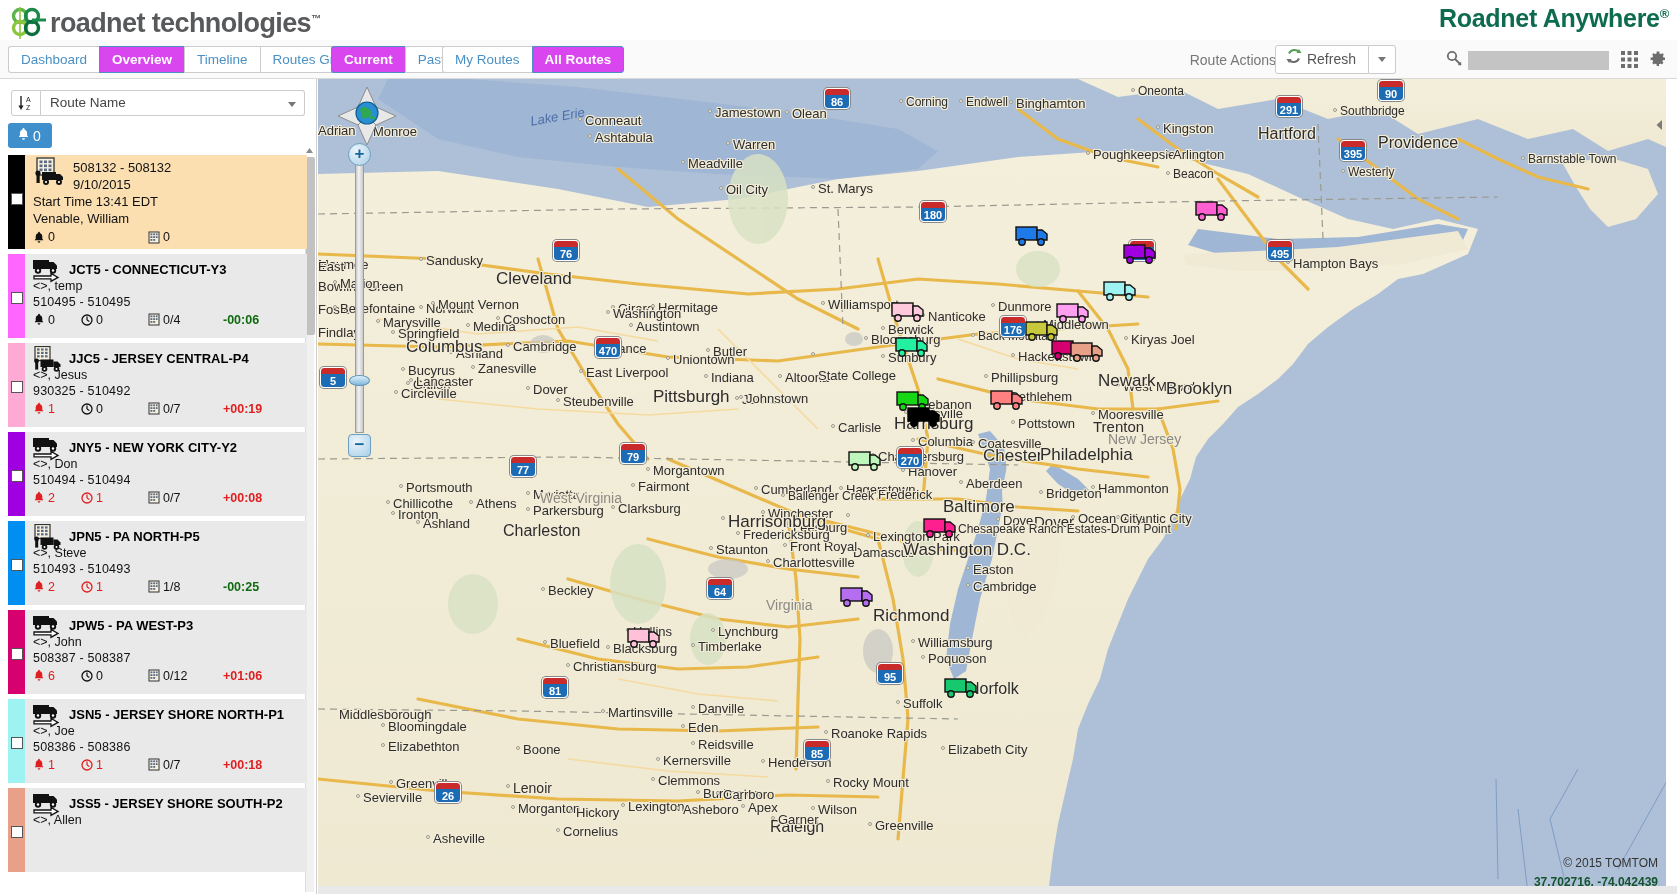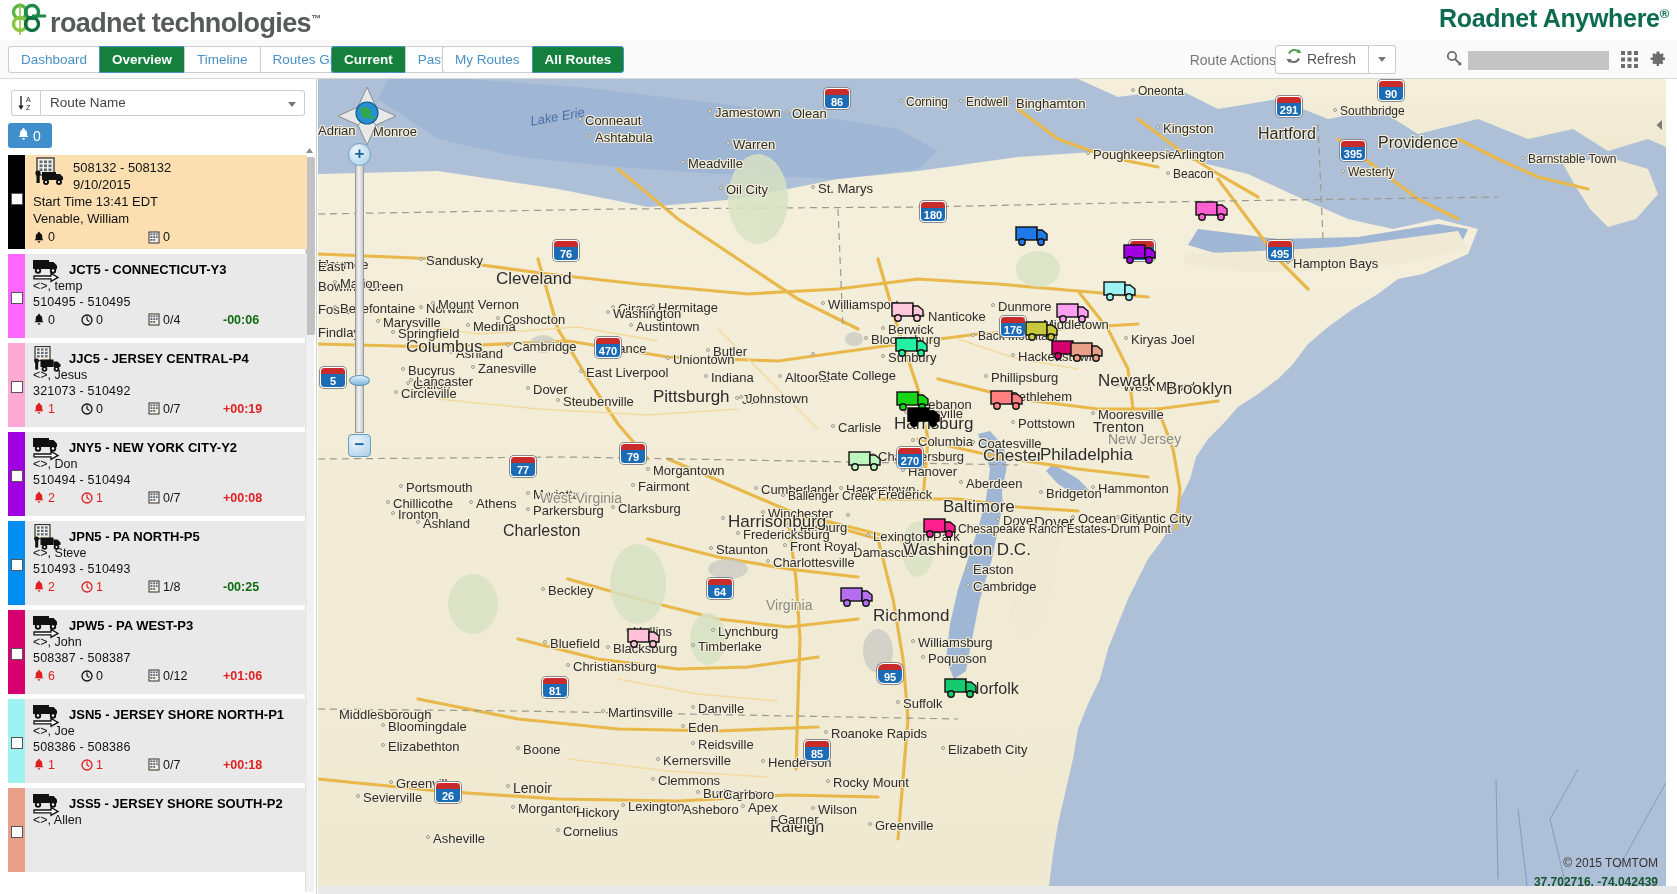--- a/index.html
+++ b/index.html
@@ -10,21 +10,21 @@
     font-family: "Liberation Sans", sans-serif;
     background: #ffffff;
   }
   #app { position: relative; width: 1677px; height: 894px; }
 
   
   .brandbar {
     position: absolute; left: 0; top: 0; width: 1677px; height: 40px;
     background: #ffffff;
   }
-  .logo-wrap { position: absolute; left: 8px; top: 2px; display: flex; align-items: flex-start; }
+  .logo-wrap { position: absolute; left: 8px; top: 2px; display: flex; align-items: flex-end; }
   .logo-mark { width: 38px; height: 34px; }
   .logo-text {
     font-size: 27px; font-weight: bold; color: #58595b;
     letter-spacing: -0.6px; margin-left: 4px; line-height: 34px;
   }
   .logo-tm { font-size: 10px; vertical-align: super; color: #58595b; }
   .product-name {
     position: absolute; right: 8px; top: 4px;
     font-size: 25px; font-weight: bold; color: #0d6b4f; letter-spacing: -0.3px;
   }
@@ -37,21 +37,21 @@
   }
   .btn-group { position: absolute; display: flex; top: 6px; }
   .tbtn {
     height: 27px; padding: 0 12px; line-height: 25px;
     font-size: 13.5px; color: #4a90c4;
     background: #ffffff; border: 1px solid #ccc; border-right: none;
     cursor: pointer; white-space: nowrap;
   }
   .tbtn:first-child { border-radius: 3px 0 0 3px; }
   .tbtn:last-child { border-right: 1px solid #ccc; border-radius: 0 3px 3px 0; }
-  .tbtn.active { background: #15803d; color: #fff; border-color: #4a90c4; font-weight: 600; }
+  .tbtn.active { background: #d946ef; color: #fff; border-color: #4a90c4; font-weight: 600; }
   .tbtn.caret { padding: 0 9px; }
   .caret-dn {
     display: inline-block; width: 0; height: 0; vertical-align: middle;
     border-left: 4px solid transparent; border-right: 4px solid transparent;
     border-top: 5px solid #777;
   }
   .grp-views { left: 8px; }
   .grp-time  { left: 331px; }
   .grp-scope { left: 442px; }
 
@@ -485,21 +485,21 @@
       <rect x="8.5" y="13.5" width="13" height="7.5" fill="#111"></rect>
       <path d="M21.5,15.5 h4 l3,3 v2.5 h-7 z" fill="#111"></path>
       <circle cx="12.5" cy="23" r="2.8" fill="#111"></circle>
                 <circle cx="24.5" cy="23" r="2.8" fill="#111"></circle>
       <circle cx="12.5" cy="23" r="1" fill="#fff"></circle>
                 <circle cx="24.5" cy="23" r="1" fill="#fff"></circle>
     </svg></div>
         <div class="rb-title">JJC5 - JERSEY CENTRAL-P4</div>
         <div class="rb-line">&lt;&gt;, Jesus</div>
 
-      <div class="rb-line ids">321073 - 510492</div>
+      <div class="rb-line ids">930325 - 510492</div>
       <div class="rb-stats">
         <span class="stat bell red">
           <svg width="12" height="13" viewBox="0 0 12 13">
                   <path fill="#e02020" d="M6 0.8a.9.9 0 0 1 .9.9v.4A3.3 3.3 0 0 1 9.3 5.3v2.4l1.1 1.5H1.6l1.1-1.5V5.3A3.3 3.3 0 0 1 5.1 2.1v-.4A.9.9 0 0 1 6 .8z"></path>
                   <path fill="#e02020" d="M4.6 10.3h2.8a1.4 1.4 0 0 1-2.8 0z"></path>
                 </svg>
           <span>1</span>
               </span>
         <span class="stat clock blk">
           <svg width="12" height="12" viewBox="0 0 12 12">
@@ -1213,21 +1213,21 @@
         <div class="shield red-top" style="left: 811px; top: 161px;">287</div>
         <div class="shield red-top" style="left: 602px; top: 122px;">180</div>
         <div class="shield red-top" style="left: 682px; top: 237px;">176</div>
         <div class="shield red-top" style="left: 235px; top: 161px;">76</div>
         <div class="shield red-top" style="left: 277px; top: 258px;">470</div>
         <div class="shield red-top" style="left: 579px; top: 368px;">270</div>
         <div class="shield red-top" style="left: 302px; top: 364px;">79</div>
         <div class="shield red-top" style="left: 192px; top: 377px;">77</div>
         <div class="shield red-top" style="left: 389px; top: 499px;">64</div>
         <div class="shield red-top" style="left: 224px; top: 598px;">81</div>
-        <div class="shield red-top" style="left: 559px; top: 584px; border-radius: 7px;">95</div>
+        <div class="shield red-top" style="left: 559px; top: 584px;">95</div>
         <div class="shield red-top" style="left: 486px; top: 661px;">85</div>
         <div class="shield red-top" style="left: 117px; top: 703px;">26</div>
         <div class="shield red-top" style="left: 2px; top: 288px;">5</div>
       </div>
     <div id="map-trucks">
         <div class="truck" style="left: 877px; top: 121px;">
       <svg width="36" height="22" viewBox="0 0 36 22">
         <rect x="1" y="2" width="21" height="13" fill="#ff5fd0" stroke="#111" stroke-width="1.4"></rect>
         <path d="M22,5 h5 l5,4 v6 h-10 z" fill="#ff5fd0" stroke="#111" stroke-width="1.4"></path>
         <circle cx="7" cy="17" r="3.2" fill="#ff5fd0" stroke="#111" stroke-width="1.4"></circle>

